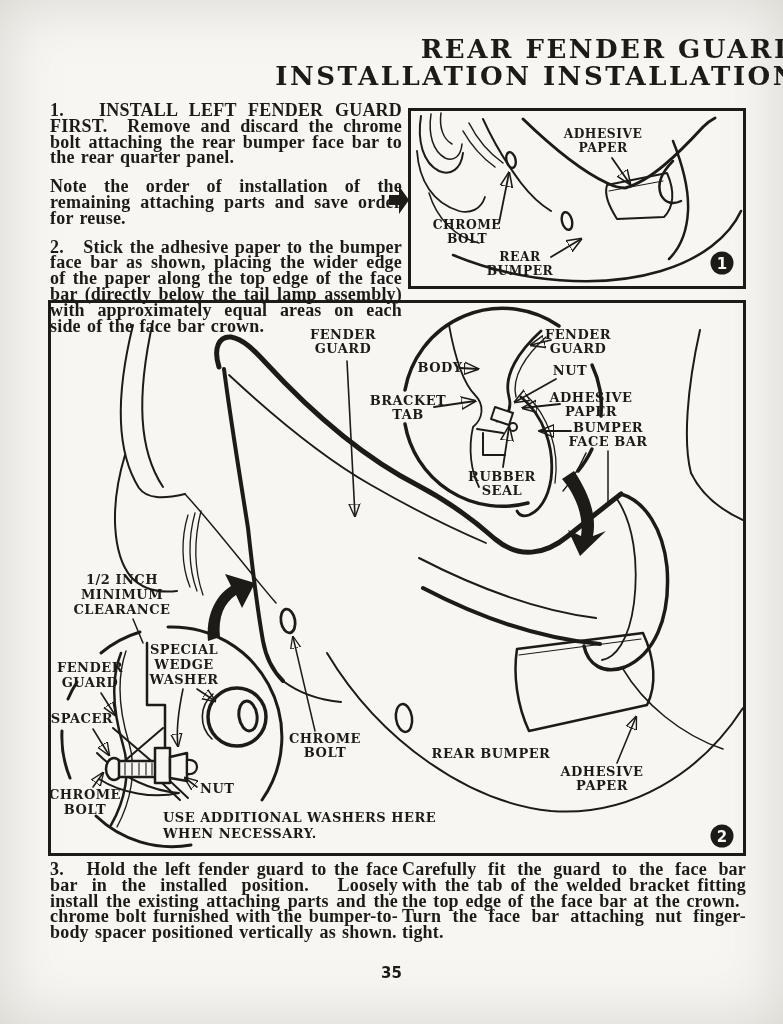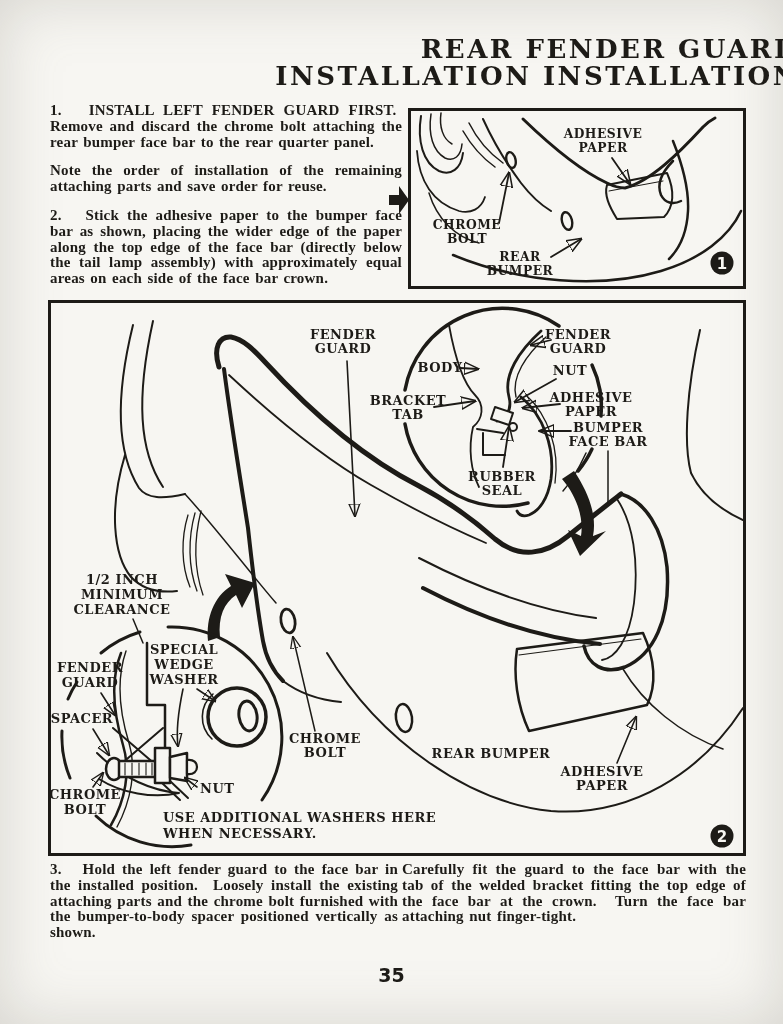--- a/index.html
+++ b/index.html
@@ -15,21 +15,21 @@
   .title-line{
     font-family:"DejaVu Serif", serif; font-weight:bold;
     font-size:26px; line-height:27px; letter-spacing:2.5px; white-space:nowrap;
   }
   .subtitle{
     font-family:"DejaVu Serif", serif; font-weight:bold;
     font-size:12.5px; letter-spacing:1.2px; margin-top:2px;
   }
   
   .copy{
-    position:absolute; font-size:15px; line-height:15.8px;
+    position:absolute; font-size:18px; line-height:15.8px;
     font-weight:bold; letter-spacing:.2px; word-spacing:1.5px;
     text-align:justify;
   }
   #intro-col{left:50px; top:103px; width:352px;}
   #intro-col p{margin:0 0 13px 0;}
   #step3-left{left:50px;  top:862px; width:348px;}
   #step3-right{left:402px; top:862px; width:344px;}
   
   .figbox{position:absolute; border:3px solid #1d1b17; background:transparent;}
   #figure-1{left:408px; top:108px; width:332px; height:175px;}
@@ -42,21 +42,21 @@
   svg .paperfill{fill:#f7f6f2;}
   .lbl{font-family:"DejaVu Serif", serif; font-weight:bold; font-size:13px;
        letter-spacing:.5px; fill:#1d1b17; stroke:none;}
   .lbl-s{font-size:12.3px;}
   .badge-num{font-family:"DejaVu Sans", sans-serif; font-weight:bold; font-size:15px;
        fill:#f7f6f2; stroke:none; text-anchor:middle;}
   
   #intro-arrow{position:absolute; left:389px; top:185px;}
   #page-number{
     position:absolute; left:0; top:964px; width:100%; text-align:center;
-    font-family:"DejaVu Sans", sans-serif; font-weight:bold; font-size:19px;
+    font-family:"DejaVu Sans", sans-serif; font-weight:bold; font-size:15px;
   }
 </style>
 </head>
 <body>
 
 <div id="page">
 
   <div id="title-block">
     <div class="title-line">REAR FENDER GUARD</div>
     <div class="title-line">INSTALLATION INSTALLATION</div>

